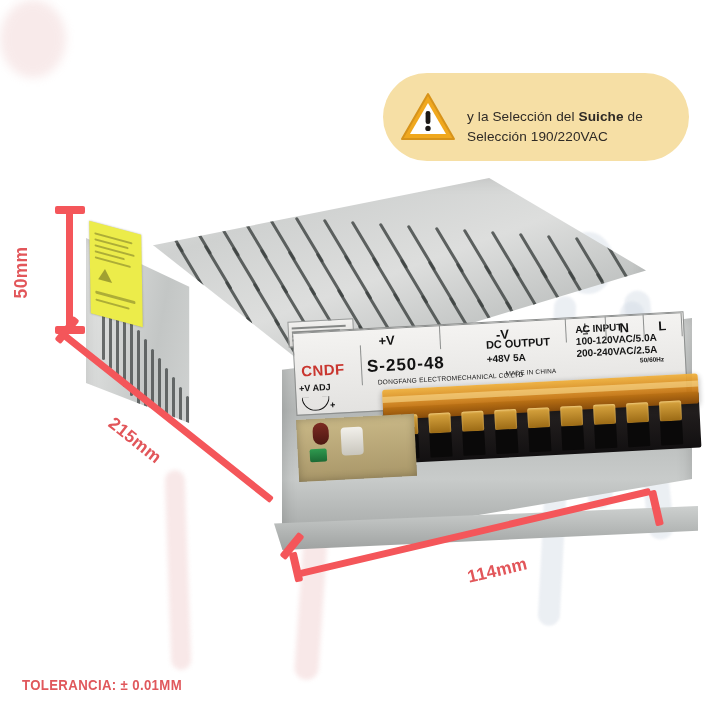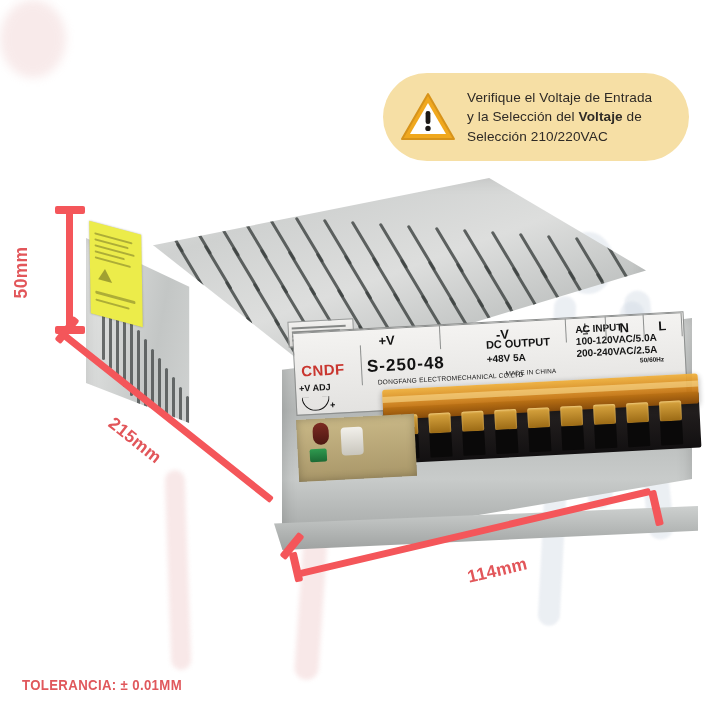--- a/index.html
+++ b/index.html
@@ -196,23 +196,23 @@
   <div class="badge">
     <div class="tri">
       <svg width="58" height="52" viewBox="0 0 58 52">
         <path d="M29 3 L55 48 L3 48 Z" fill="#f0a81e" stroke="#d7931a" stroke-width="2" stroke-linejoin="round"></path>
         <path d="M29 12 L47 43 L11 43 Z" fill="#ffffff"></path>
         <rect x="26.6" y="20" width="4.8" height="13" rx="2.2" fill="#1c1a17"></rect>
         <circle cx="29" cy="37.4" r="2.7" fill="#1c1a17"></circle>
       </svg>
     </div>
     <div class="btxt">
-      <span>Verifique el Voltaje de Entrada</span><br>
-      <span>y la Selección del </span><b>Voltaje</b><span> de</span><br>
-      <span>Selección 210/220VAC</span>
+      <br>
+      <span>y la Selección del </span><b>Suiche</b><span> de</span><br>
+      <span>Selección 190/220VAC</span>
     </div>
   </div>
 
   <div class="psu">
 
     <div class="top-face"></div>
     <div class="vents" id="topVents">
         <i style="left: 70px; top: 28px; width: 52px; transform: rotate(59deg);"></i>
         <i style="left: 98px; top: 30px; width: 52px; transform: rotate(59deg);"></i>
         <i style="left: 126px; top: 32px; width: 52px; transform: rotate(59deg);"></i>

